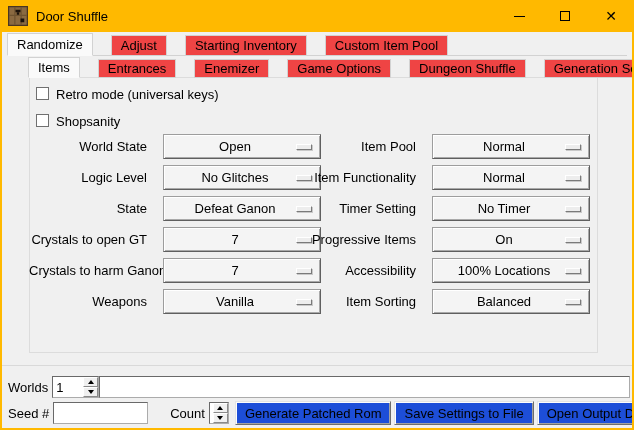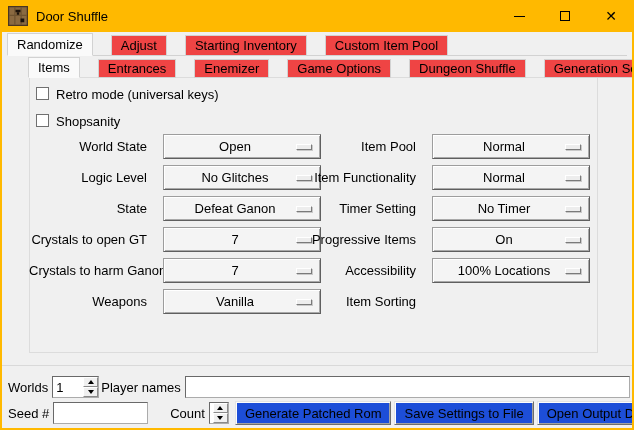--- a/index.html
+++ b/index.html
@@ -305,39 +305,42 @@
     </div>
     <div class="opt-row">
       <span class="opt-label">Accessibility</span>
       <div class="opt-menu">
         <span class="opt-value">100% Locations</span>
         <span class="opt-indicator"></span>
       </div>
     </div>
     <div class="opt-row">
       <span class="opt-label">Item Sorting</span>
+      <div class="opt-menu">
+        <span class="opt-value">Balanced</span>
+        <span class="opt-indicator"></span>
+      </div>
     </div>
   </div>
 
   <div class="bottom-sep"></div>
 
   <div class="bottom-row bottom-row-1">
     <span class="fld-label">Worlds</span>
     <div class="spinbox">
       <input value="1" style="">
       <div class="spin-arrows">
         <div class="spin-btn">
             <span class="tri-up"></span>
           </div>
         <div class="spin-btn">
             <span class="tri-down"></span>
           </div>
       </div>
     </div>
-    <span class="fld-label">Player names</span>
     <input class="entry player-entry" value="" style="">
   </div>
 
   <div class="bottom-row bottom-row-2">
     <span class="fld-label">Seed #</span>
     <input class="entry seed-entry" value="" style="">
     <span class="fld-label count-label">Count</span>
     <div class="spinbox">
       <input value="1" style="">
       <div class="spin-arrows">

